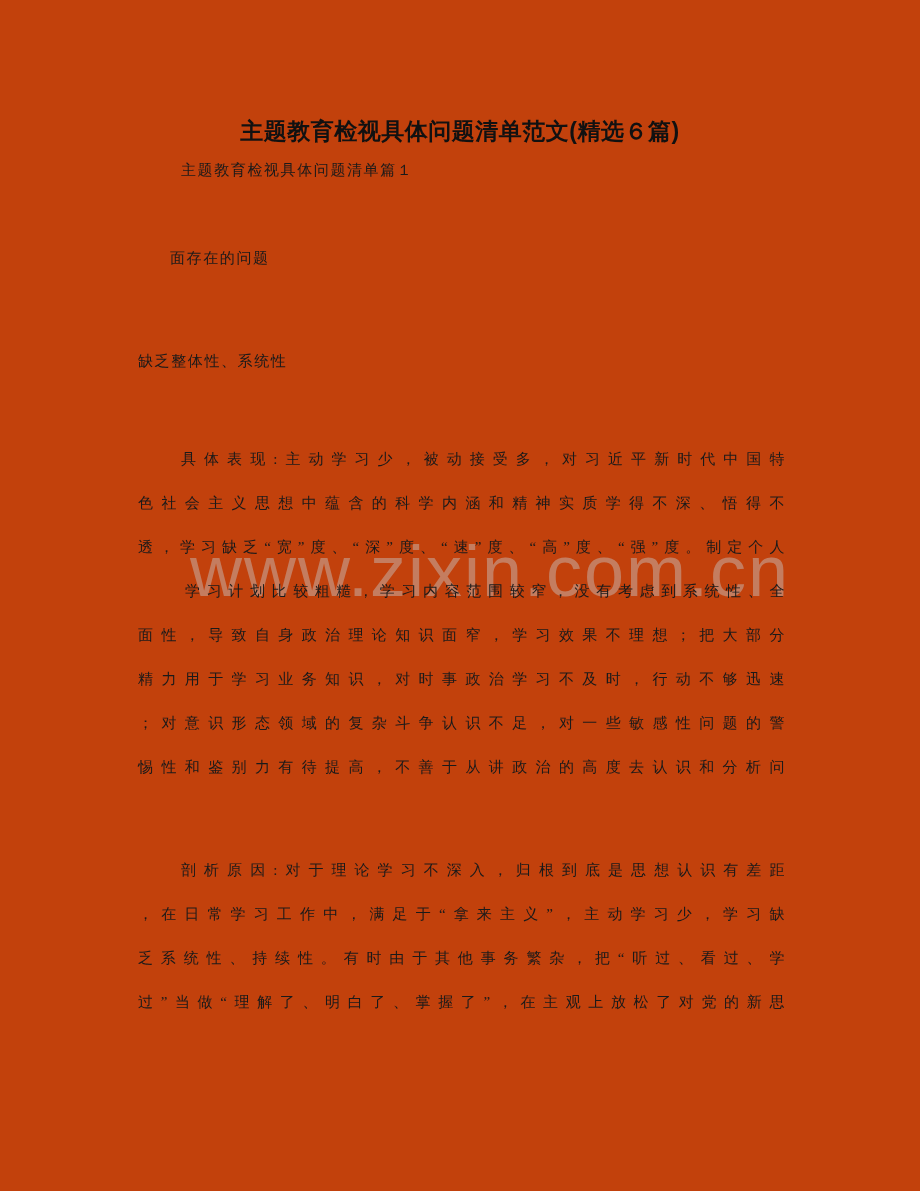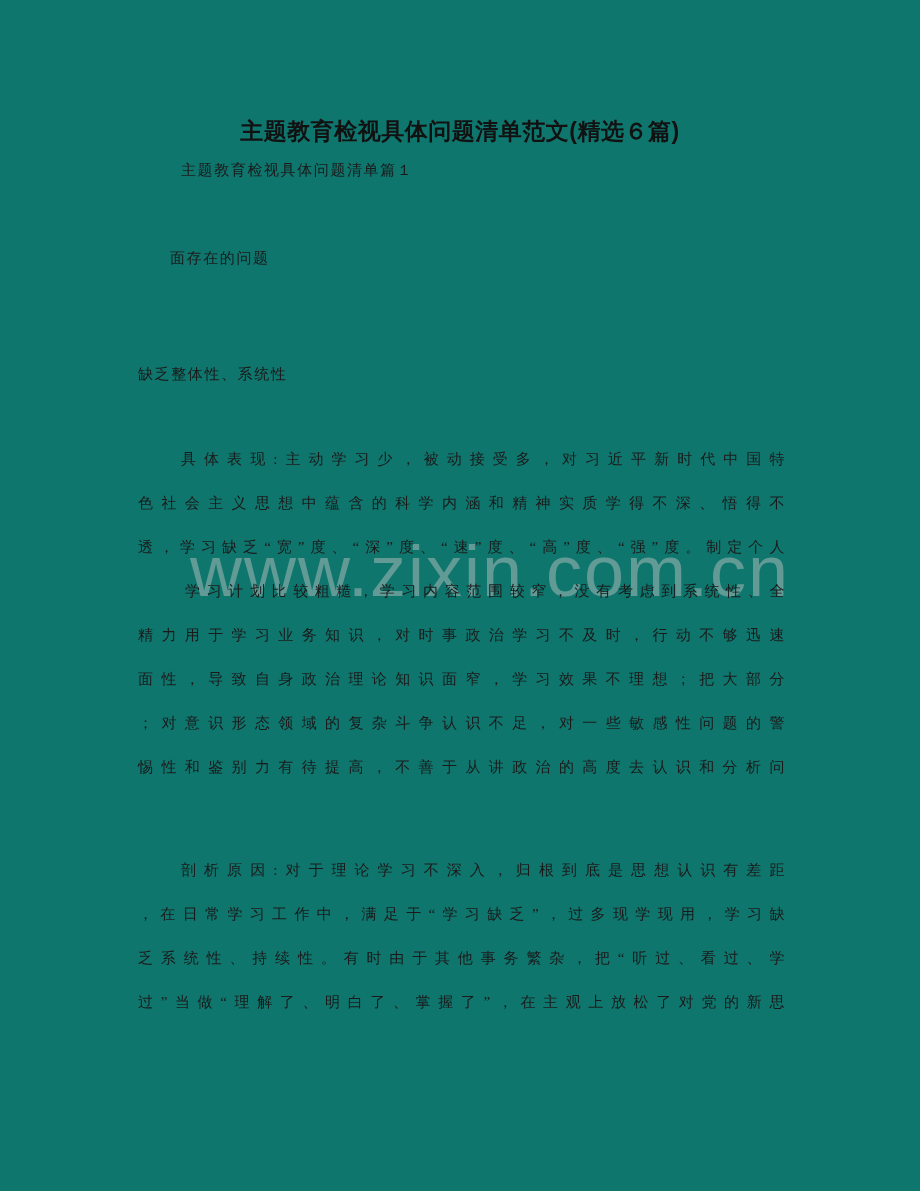--- a/index.html
+++ b/index.html
@@ -1,17 +1,17 @@
 <!DOCTYPE html>
 <html><head>
 <meta charset="utf-8">
 <style>
   html, body { margin: 0; padding: 0; background: #ffffff; }
   body { width: 920px; height: 1191px; position: relative; overflow: hidden; }
-  .page { position: absolute; left: 0; top: 0; width: 920px; height: 1191px; background: #0f766e; }
+  .page { position: absolute; left: 0; top: 0; width: 920px; height: 1191px; background: #c2410c; }
   .title {
     position: absolute; left: 0; top: 116px; width: 920px; text-align: center;
     font-family: "Liberation Sans", "DejaVu Sans", sans-serif; font-weight: bold;
     font-size: 23px; color: #111111; letter-spacing: 0.5px;
   }
   .body-text {
     position: absolute; left: 138px; width: 648px;
     font-family: "Liberation Serif", "DejaVu Serif", serif;
     font-size: 15px; color: #1a1a1a; line-height: 37px;
     text-align: justify; text-justify: inter-character;
@@ -37,34 +37,34 @@
 
   <div class="body-text" style="top:152px;">
     <span class="line last" style="padding-left:43px;">主题教育检视具体问题清单篇１</span>
   </div>
 
   <div class="body-text" style="top:233px;">
     <span class="line last" style="margin-top:7px;margin-left:32px;">面存在的问题</span>
   </div>
 
   <div class="body-text" style="top:336px;">
-    <span class="line last" style="margin-top:20px;">缺乏整体性、系统性</span>
+    <span class="line last" style="margin-top:7px;">缺乏整体性、系统性</span>
   </div>
 
   <div class="body-text" style="top:441px;">
     <span class="line" style="padding-left:43px;">具体表现:主动学习少，被动接受多，对习近平新时代中国特</span>
     <span class="line" style="margin-top:7px;">色社会主义思想中蕴含的科学内涵和精神实质学得不深、悟得不</span>
     <span class="line" style="margin-top:7px;">透，学习缺乏“宽”度、“深”度、“速”度、“高”度、“强”度。制定个人</span>
     <span class="line" style="margin-top:7px;margin-left:47px;">学习计划比较粗糙，学习内容范围较窄，没有考虑到系统性、全</span>
+    <span class="line" style="margin-top:7px;">面性，导致自身政治理论知识面窄，学习效果不理想；把大部分</span>
     <span class="line" style="margin-top:7px;">精力用于学习业务知识，对时事政治学习不及时，行动不够迅速</span>
-    <span class="line" style="margin-top:7px;">面性，导致自身政治理论知识面窄，学习效果不理想；把大部分</span>
     <span class="line" style="margin-top:7px;">；对意识形态领域的复杂斗争认识不足，对一些敏感性问题的警</span>
     <span class="line" style="margin-top:7px;">惕性和鉴别力有待提高，不善于从讲政治的高度去认识和分析问</span>
   </div>
 
   <div class="body-text" style="top:852px;">
     <span class="line" style="padding-left:43px;">剖析原因:对于理论学习不深入，归根到底是思想认识有差距</span>
-    <span class="line" style="margin-top:7px;">，在日常学习工作中，满足于“学习缺乏”，过多现学现用，学习缺</span>
+    <span class="line" style="margin-top:7px;">，在日常学习工作中，满足于“拿来主义”，主动学习少，学习缺</span>
     <span class="line" style="margin-top:7px;">乏系统性、持续性。有时由于其他事务繁杂，把“听过、看过、学</span>
     <span class="line" style="margin-top:7px;">过”当做“理解了、明白了、掌握了”，在主观上放松了对党的新思</span>
   </div>
 
 </div>
 
 </body></html>

